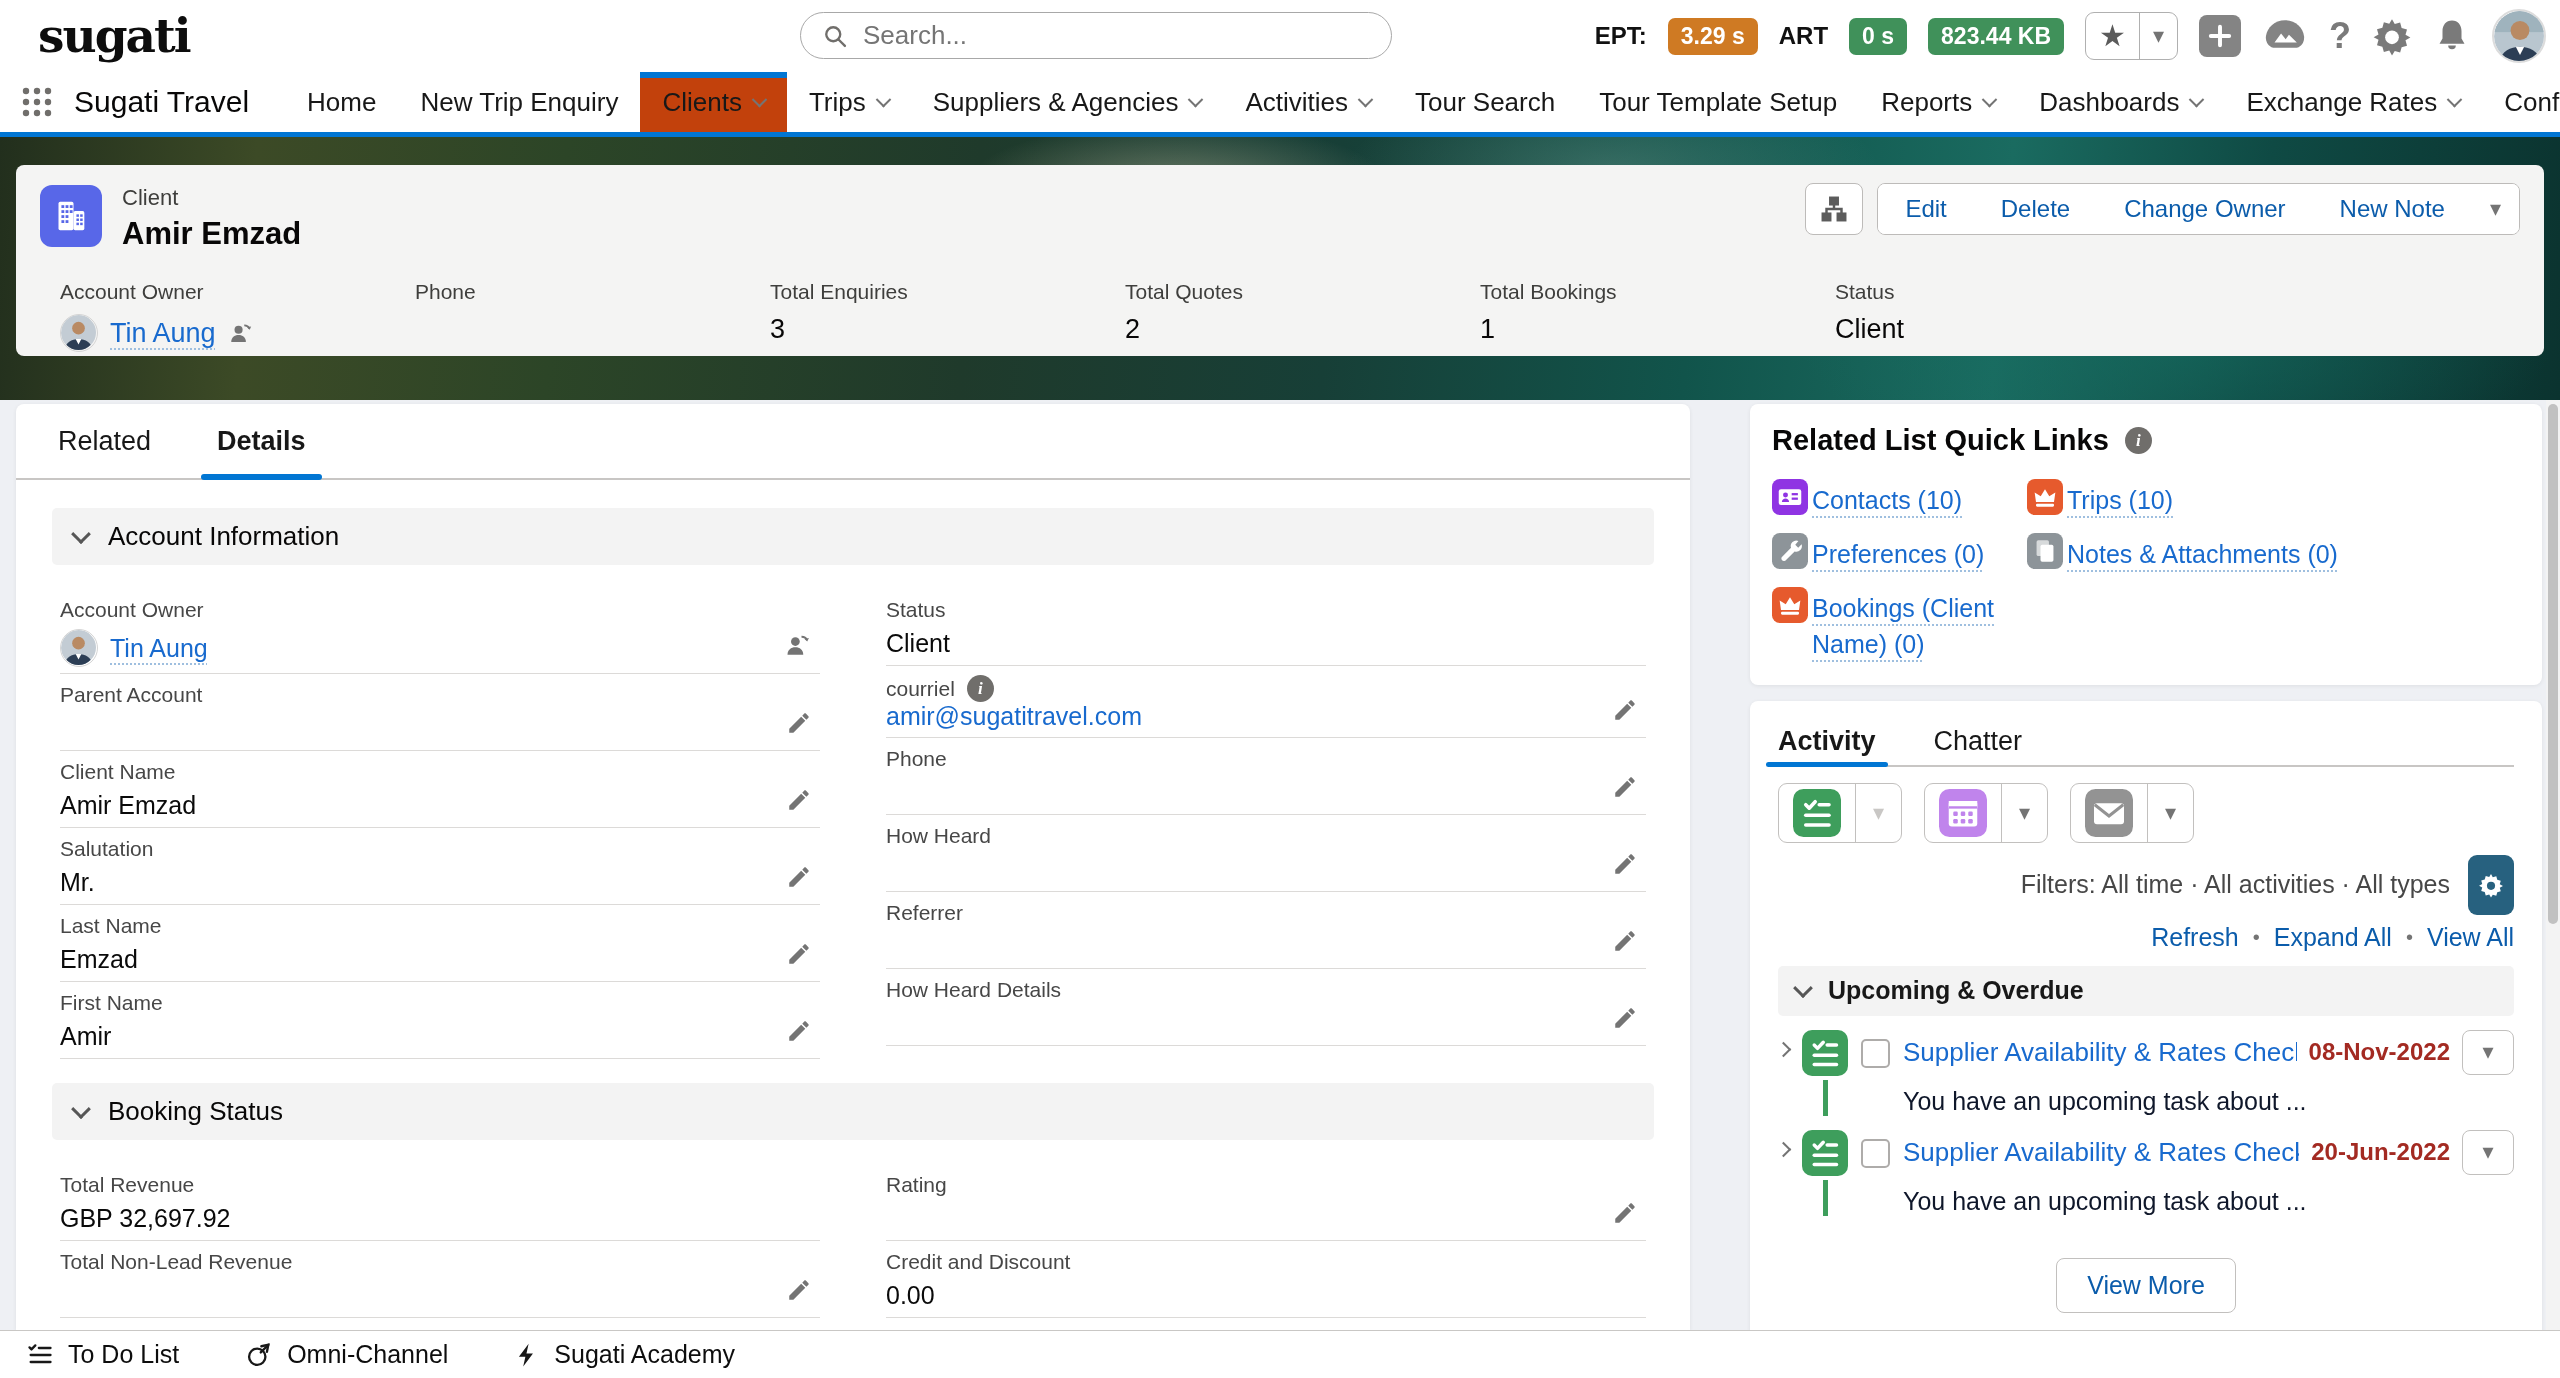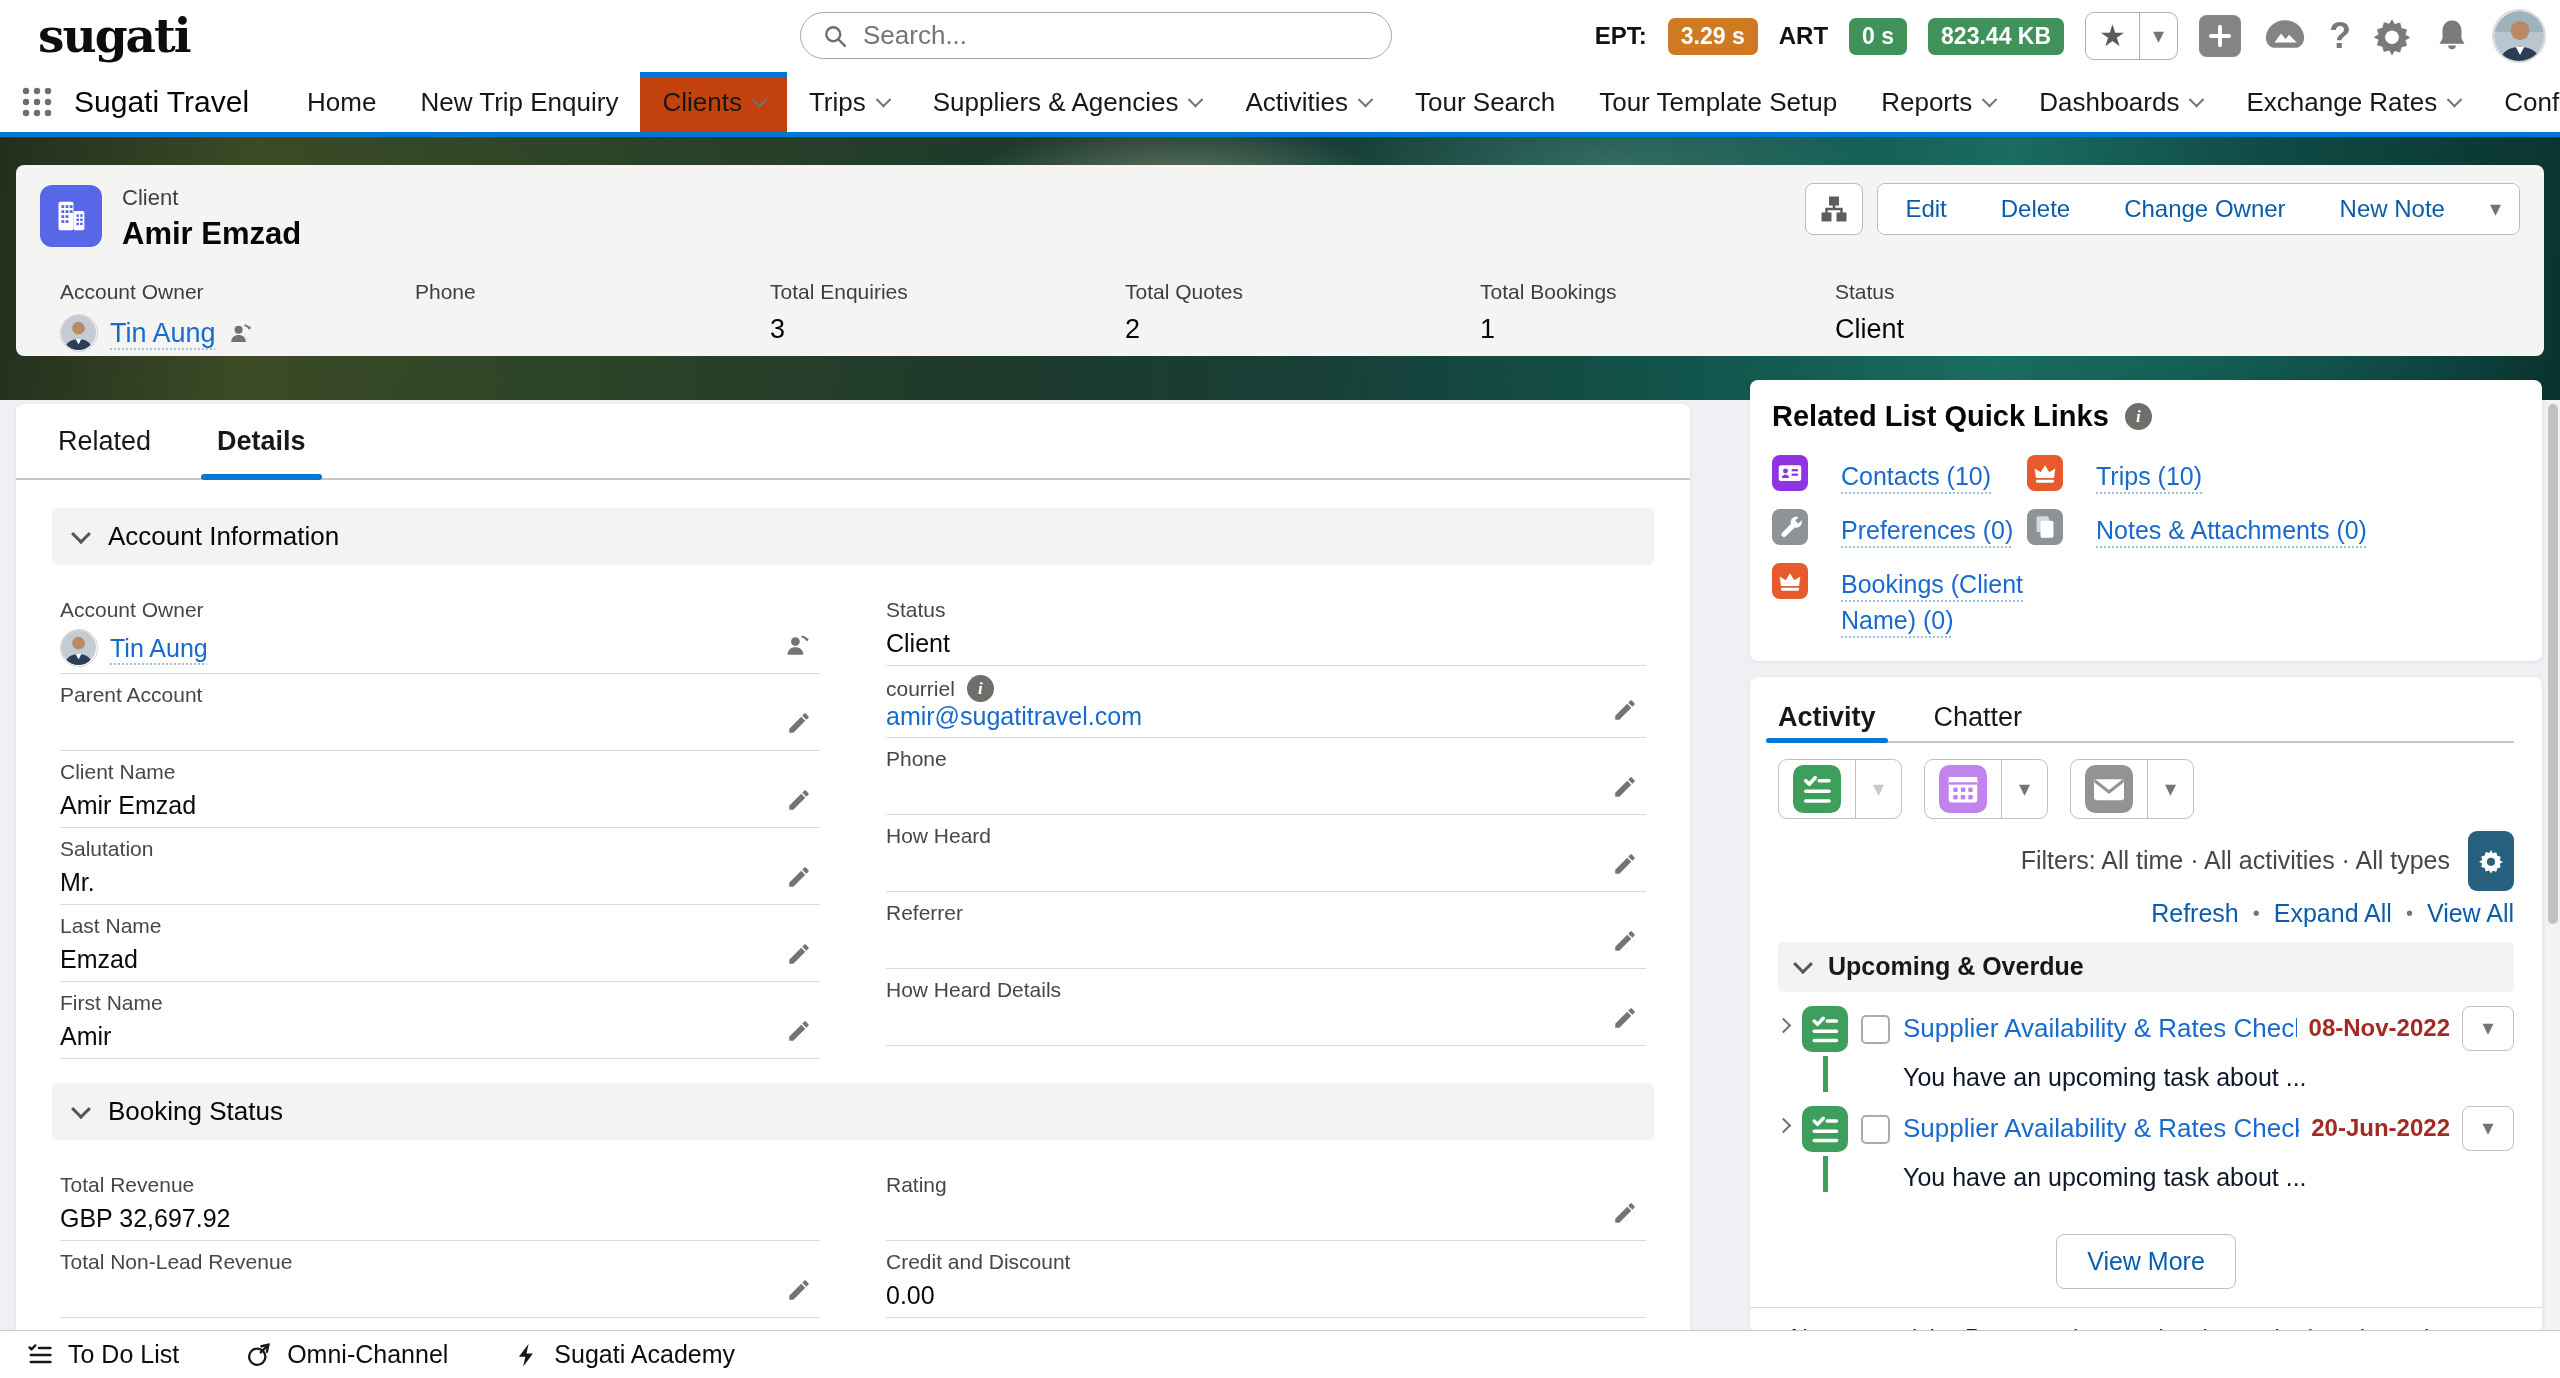--- a/index.html
+++ b/index.html
@@ -126,27 +126,27 @@
   .fld .vl { font-size:25px; color:#0a0a0a; margin-top:7px; min-height:30px; }
   .fld .vl.link { color:#186ace; }
   .fld .edit { position:absolute; right:8px; bottom:14px; cursor:pointer; }
   .info-circle {
     width:27px; height:27px; border-radius:50%; background:#706e6b; color:#fff;
     display:inline-flex; align-items:center; justify-content:center;
     font-size:17px; font-weight:bold; font-family:"Liberation Serif", serif; font-style:italic;
   }
 
   
-  .sidebar { position:absolute; top:380px; left:1750px; width:792px; }
+  .sidebar { position:absolute; top:404px; left:1750px; width:792px; }
   .card { background:#fff; border-radius:8px; box-shadow:0 1px 4px rgba(0,0,0,.07); }
   .quicklinks { padding:20px 22px 22px; }
   .ql-title-row { display:flex; align-items:center; gap:16px; }
   .ql-title { font-size:29px; font-weight:bold; color:#080707; }
   .ql-grid { display:grid; grid-template-columns:255px 1fr; row-gap:14px; margin-top:22px; }
-  .ql-item { display:flex; gap:33px; align-items:flex-start; min-height:40px; }
+  .ql-item { display:flex; gap:4px; align-items:flex-start; min-height:40px; }
   .ql-item .txt { font-size:25px; line-height:1.45; padding-top:3px; }
   .sq-icon { width:36px; height:36px; flex:none; }
 
   .activity { margin-top:16px; padding:18px 28px 16px; height:656px; overflow:hidden; }
   .act-tabs { display:flex; gap:58px; border-bottom:2px solid #c8c6c4; height:48px; }
   .act-tab { font-size:27px; display:flex; align-items:center; position:relative; cursor:pointer; }
   .act-tab.active { font-weight:bold; }
   .act-tab.active::after { content:""; position:absolute; left:-12px; right:-12px; bottom:-2px; height:5px; background:#0176d3; border-radius:3px; }
   .act-buttons { display:flex; gap:22px; margin-top:16px; }
   .comp-btn { display:flex; border:1px solid #c2c0be; border-radius:9px; overflow:hidden; height:60px; background:#fff; }

